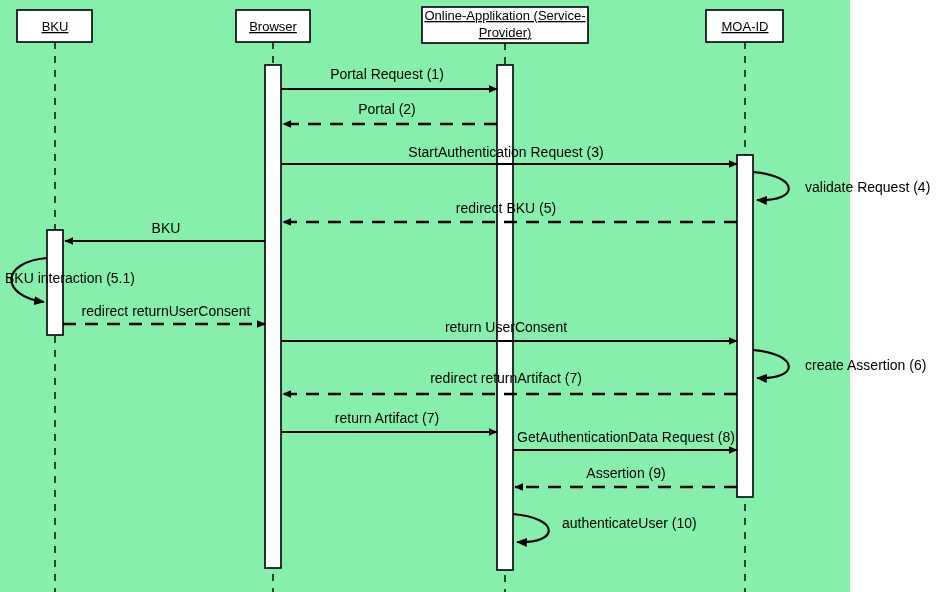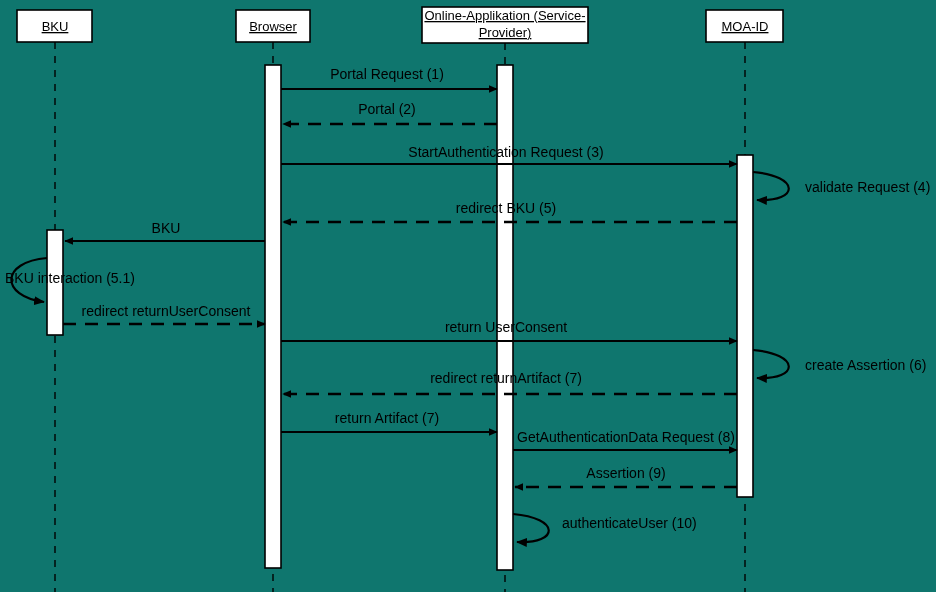--- a/index.html
+++ b/index.html
@@ -8,23 +8,23 @@
     background: #ffffff;
   }
   body {
     width: 936px;
     height: 592px;
     font-family: "Liberation Sans", sans-serif;
     overflow: hidden;
   }
   #diagram-root {
     position: relative;
-    width: 936px;
+    width: 850px;
     height: 592px;
-    background: #0f766e;
+    background: #86efac;
   }
   svg.diagram {
     display: block;
     width: 936px;
     height: 592px;
   }
   .lifeline-box {
     fill: #ffffff;
     stroke: #000000;
     stroke-width: 1.6;

